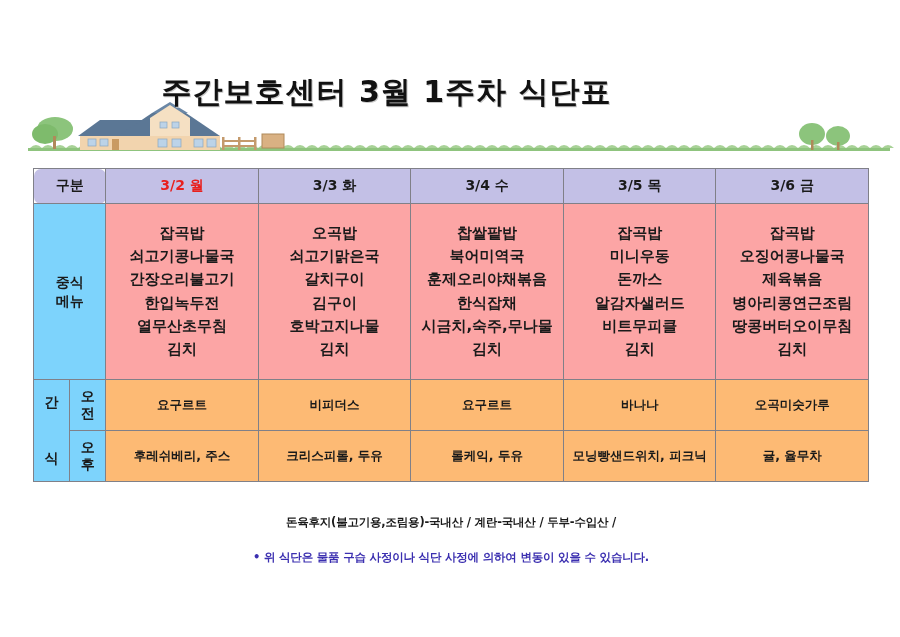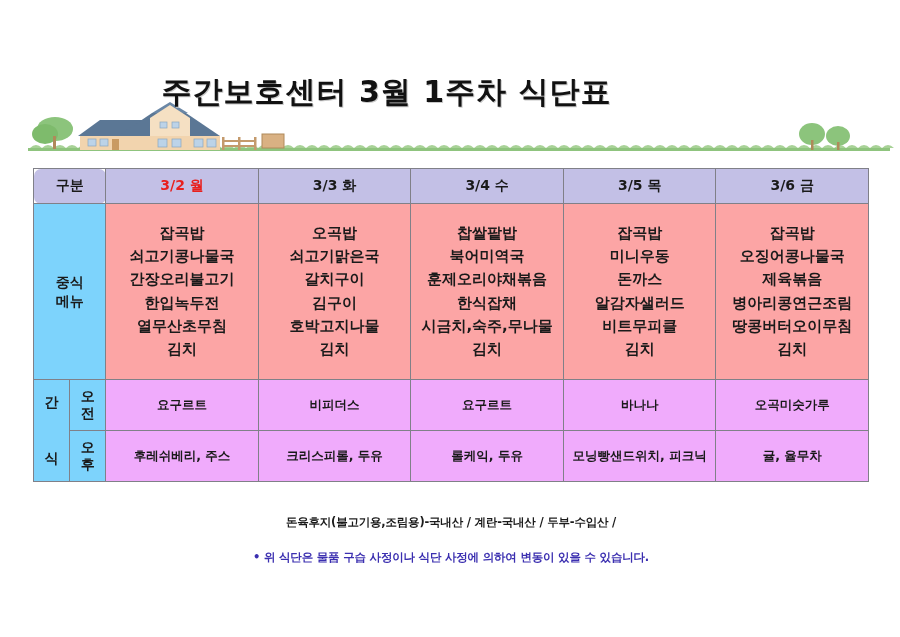--- a/index.html
+++ b/index.html
@@ -94,21 +94,21 @@
     font-size: 15px;
     line-height: 1.55;
     background: #fca5a5;
     padding: 4px 2px;
   }
   td.menu-cell .dish { display: block; white-space: nowrap; }
 
   td.snack-cell {
     height: 50px;
     font-size: 12.5px;
-    background: #f0abfc;
+    background: #fdba74;
   }
 
   
   .footnotes {
     position: absolute;
     left: 33px;
     top: 512px;
     width: 836px;
     text-align: center;
   }

